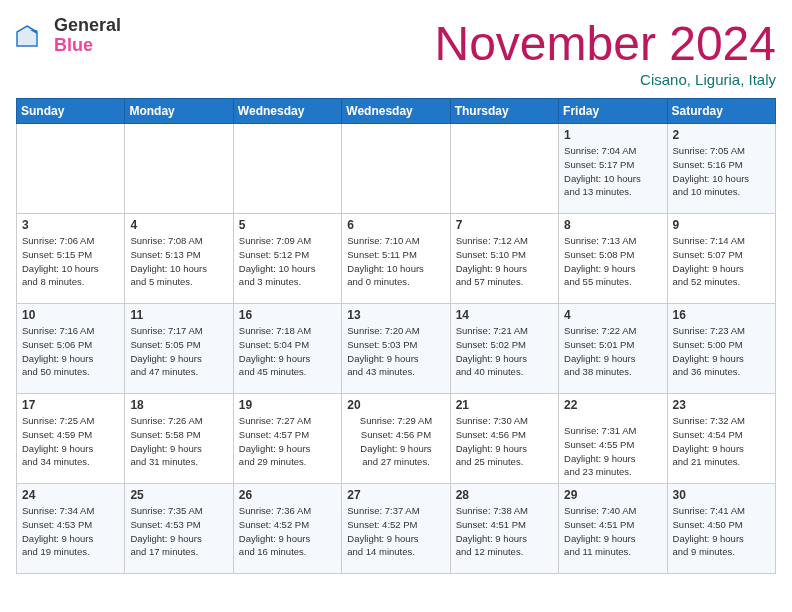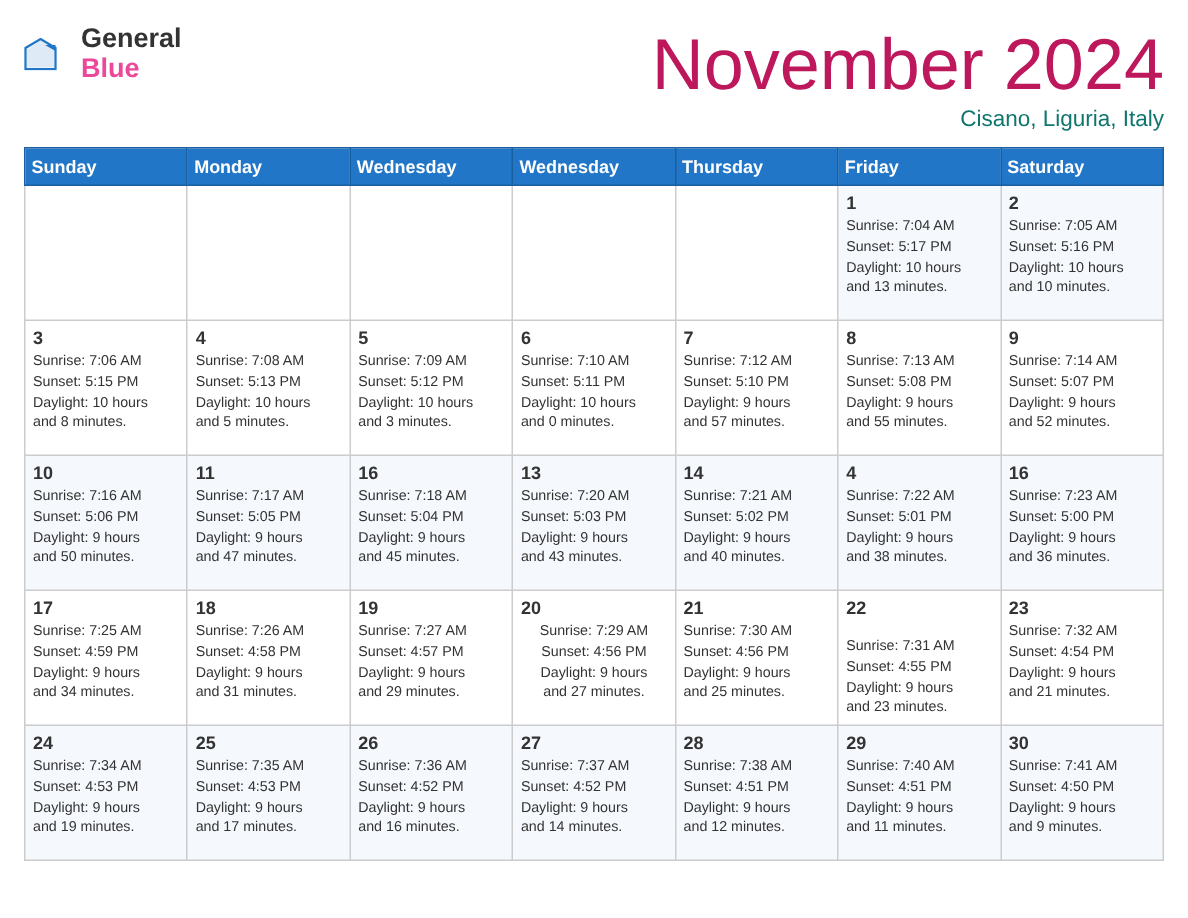--- a/index.html
+++ b/index.html
@@ -244,21 +244,21 @@
         <td>
           <span class="day-number">17</span>
           <div class="day-info" style="white-space: pre-line;">Sunrise: 7:25 AM
 Sunset: 4:59 PM
 Daylight: 9 hours
 and 34 minutes.</div>
         </td>
         <td>
           <span class="day-number">18</span>
           <div class="day-info" style="white-space: pre-line;">Sunrise: 7:26 AM
-Sunset: 4:58 PM
+Sunset: 5:58 PM
 Daylight: 9 hours
 and 31 minutes.</div>
         </td>
         <td>
           <span class="day-number">19</span>
           <div class="day-info" style="white-space: pre-line;">Sunrise: 7:27 AM
 Sunset: 4:57 PM
 Daylight: 9 hours
 and 29 minutes.</div>
         </td>

